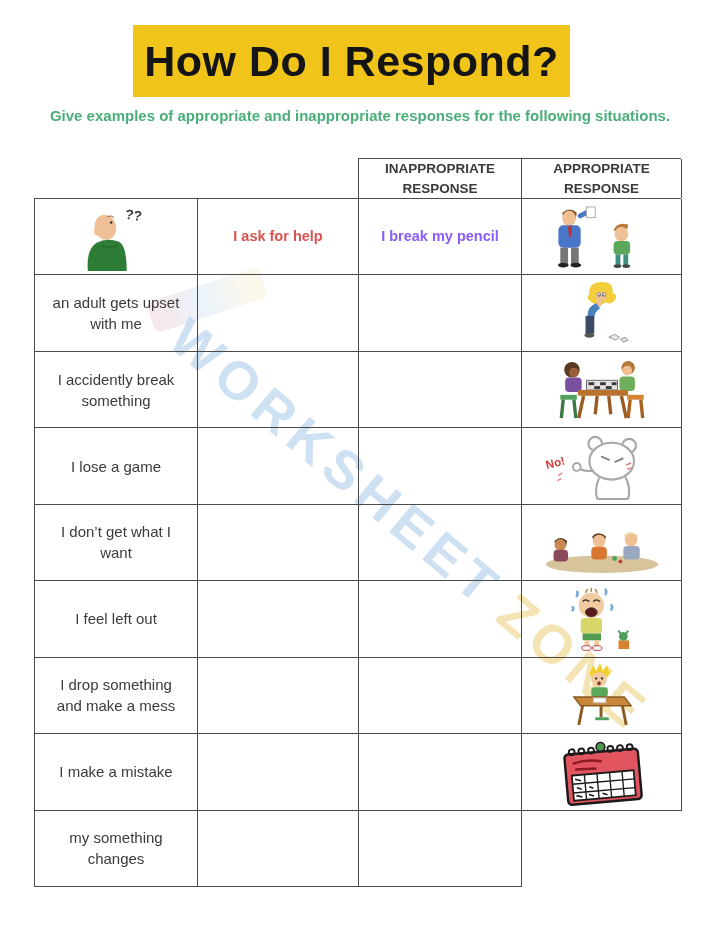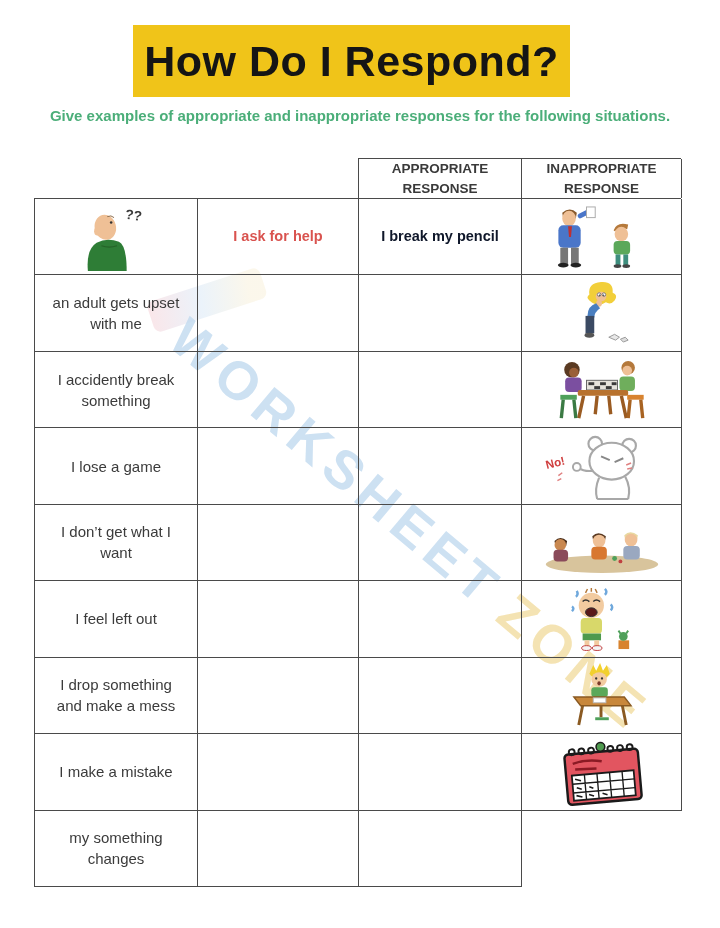--- a/index.html
+++ b/index.html
@@ -83,42 +83,42 @@
 
   <div class="instructions" style="color: rgb(75, 174, 121);">Give examples of appropriate and inappropriate responses for the following situations.</div>
 
   <div class="wm-logo"></div>
   <div class="watermark">
     <span class="w1" style="color: rgb(197, 220, 240);">WORKSHEET</span><span class="w2" style="color: rgb(243, 223, 166);">ZONE</span>
   </div>
 
   <div class="worksheet-table">
     <div class="thead">
+      <div class="th">INAPPROPRIATE RESPONSE</div>
       <div class="th">APPROPRIATE RESPONSE</div>
-      <div class="th">INAPPROPRIATE RESPONSE</div>
     </div>
 
     <div class="tbody">
 
       <div class="cell c-img">
         <svg width="126" height="70" viewBox="0 0 130 70">
           <text x="74" y="16" font-size="14" font-weight="bold" fill="#3a3a3a" transform="rotate(8 74 16)">??</text>
           <ellipse cx="54" cy="25" rx="11" ry="13" fill="#EFC096" transform="rotate(-14 54 25)"></ellipse>
           <circle cx="60" cy="20" r="1.3" fill="#333"></circle>
           <path d="M56 14 q4 -2 7 1" stroke="#8a6a4a" stroke-width="1" fill="none"></path>
           <ellipse cx="46" cy="29" rx="3.6" ry="4.4" fill="#EFC096"></ellipse>
           <path d="M36 70 q-2 -22 9 -29 q11 -6 23 -1 q8 4 8 30 z" fill="#2E7D36"></path>
           <path d="M50 44 q8 3 16 0" stroke="#256328" stroke-width="1.2" fill="none"></path>
         </svg>
       </div>
       <div class="cell c-resp">
         <span class="resp-text" style="color: rgb(217, 83, 79);">I ask for help</span>
       </div>
       <div class="cell c-resp">
-        <span class="resp-text" style="color: #0f172a;">I break my pencil</span>
+        <span class="resp-text" style="color: #8b5cf6;">I break my pencil</span>
       </div>
 
       <div class="cell c-img">
         <svg width="126" height="70" viewBox="0 0 130 70">
           <path d="M24 10 q8 -7 15 0 l-1 6 q-7 -4 -13 0 z" fill="#8A5A2B"></path>
           <ellipse cx="31" cy="16" rx="7" ry="8" fill="#EFC096"></ellipse>
           <rect x="20" y="23" width="23" height="23" rx="5" fill="#4A76C9"></rect>
           <path d="M30 24 l4 0 l-1 11 l-2 0 z" fill="#C03030"></path>
           <rect x="40" y="12" width="13" height="5" rx="2.5" fill="#4A76C9" transform="rotate(-28 40 14)"></rect>
           <rect x="49" y="4" width="9" height="11" fill="#ffffff" stroke="#aaaaaa"></rect>

